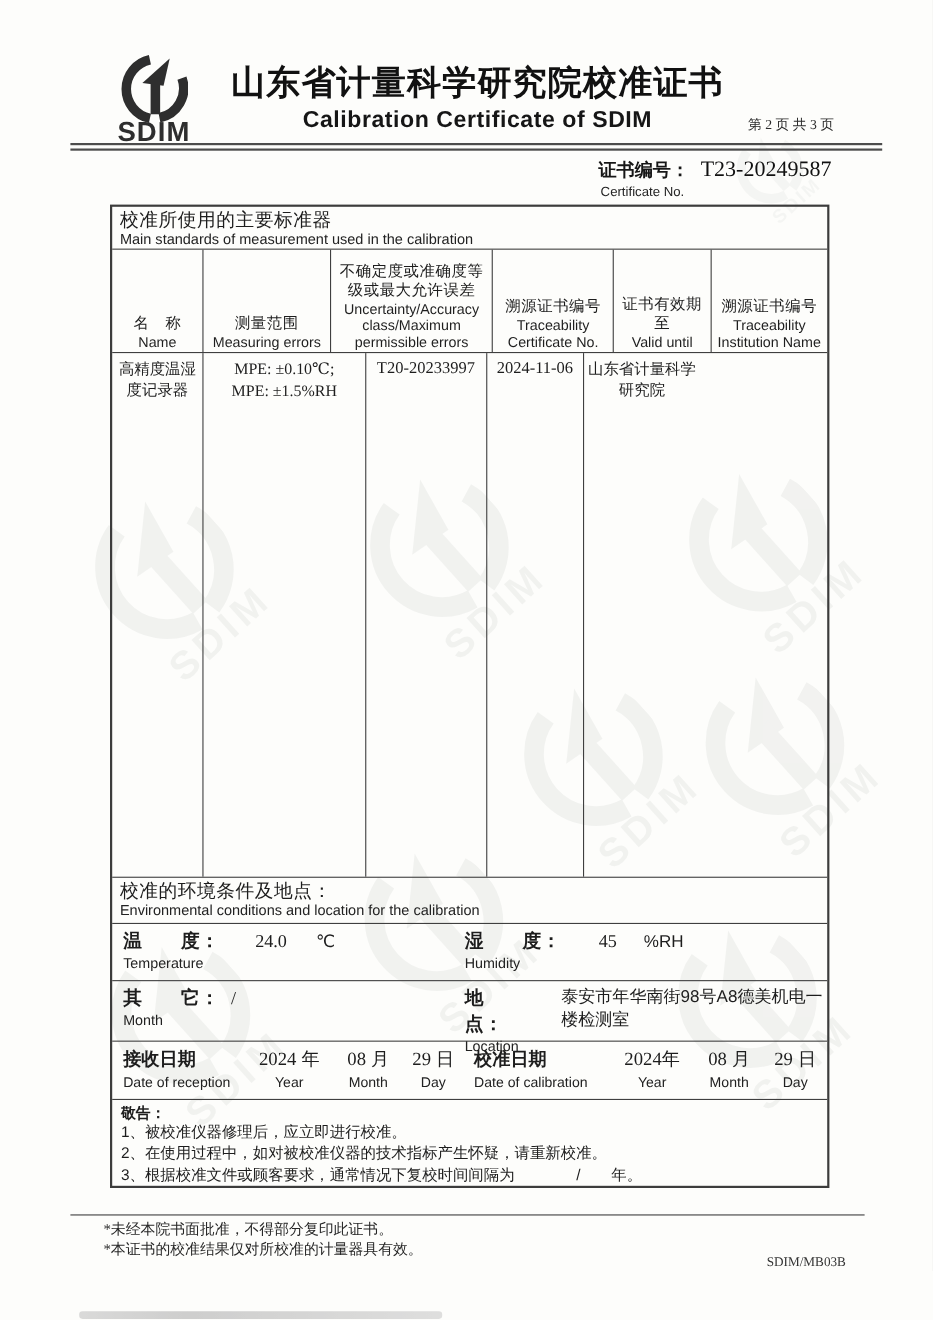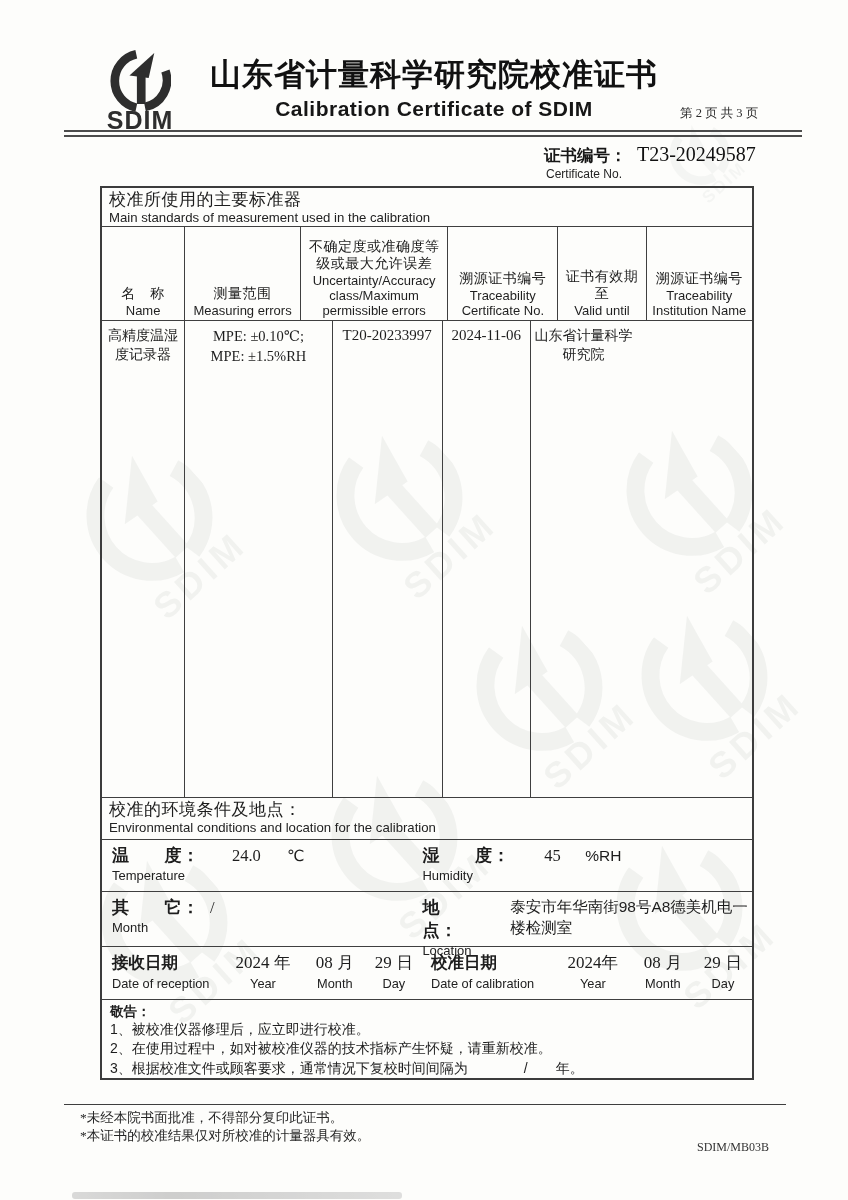--- a/index.html
+++ b/index.html
@@ -70,21 +70,21 @@
   .d-cn { font-size:16.5px; font-weight:700; white-space:nowrap; }
   .d-num { font-size:16.5px; font-weight:400; white-space:nowrap; }
   .d-num .serif { font-size:17px; }
   .d-en { font-size:12.8px; color:#212121; margin-top:2px; }
   .notes { padding:3px 8px 0 8px; }
   .notes-title { font-size:13.5px; font-weight:700; line-height:17px; }
   .note-item { font-size:14px; line-height:19.5px; }
 
   
   .footer-rule { position:absolute; left:64px; top:1104px; width:722px; border-top:1.8px solid #3e3e3e; }
-  .footnote { position:absolute; left:80px; font-family:"Liberation Serif","DejaVu Serif",serif; font-size:13.5px; color:#272727; }
+  .footnote { position:absolute; left:94px; font-family:"Liberation Serif","DejaVu Serif",serif; font-size:13.5px; color:#272727; }
   .fn1 { top:1109px; } .fn2 { top:1127px; }
   .form-no { position:absolute; left:697px; top:1140px; font-family:"Liberation Serif",serif; font-size:12px; color:#333; }
   .smudge { position:absolute; left:72px; top:1192px; width:330px; height:7px; border-radius:3px;
     background:linear-gradient(90deg,#bdbdbd,#a8a8a8 30%,#b5b5b5 60%,#c6c6c6); opacity:.55; filter:blur(.6px); }
 
   
   .wm { position:absolute; width:150px; text-align:center; color:#7b847e; opacity:.085;
     transform:rotate(-42deg); pointer-events:none; }
   .wm svg { width:128px; height:128px; display:block; margin:0 auto; }
   .wm-text { font-size:36px; font-weight:700; letter-spacing:5px; margin-top:-8px; }

